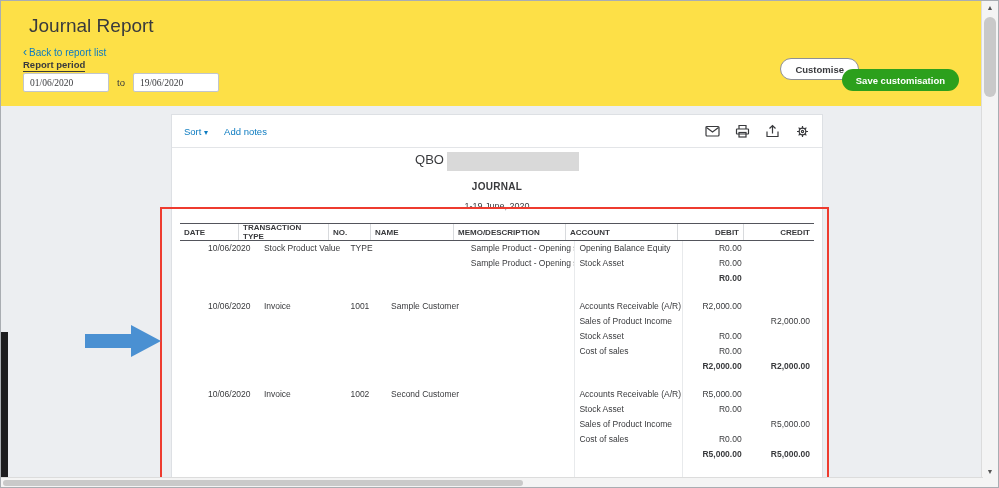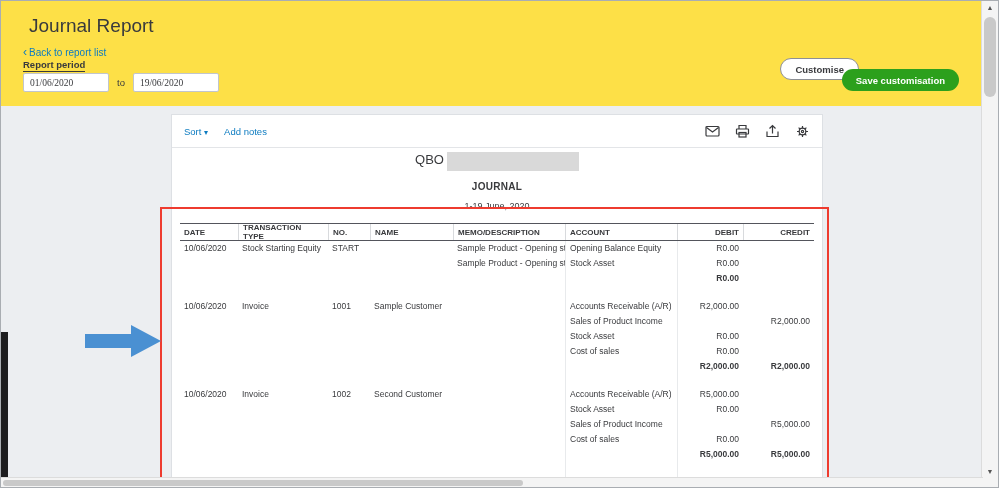--- a/index.html
+++ b/index.html
@@ -47,21 +47,21 @@
   .report-title { text-align:center; font-size:10px; font-weight:bold; margin-top:10px; letter-spacing:.3px; }
   .report-range { text-align:center; font-size:9px; margin-top:9px; }
 
   
   .table { margin:12px 8px 0 8px; font-size:8.5px; color:#393a3d; }
   .thead { display:flex; border-top:1px solid #53555c; border-bottom:1px solid #53555c;
            height:18px; font-weight:bold; font-size:8px; }
   .th { padding:0 4px; display:flex; align-items:center; border-left:1px solid #d8dadd; height:100%; }
   .th:first-child { border-left:none; }
   .th.c6, .th.c7 { justify-content:flex-end; }
-  .row { display:flex; height:15px; line-height:15px; }
+  .row { display:flex; height:15px; line-height:15px;margin-left:24px; }
   .row.spacer { height:13px; }
   .cell { padding:0 4px; white-space:nowrap; overflow:hidden; }
   .cell.c5, .cell.c6 { border-left:1px solid #e8eaec; }
   .c0{width:58px}.c1{width:90px}.c2{width:42px}.c3{width:83px}
   .c4{width:112px}.c5{width:112px}
   .c6{width:66px;text-align:right}.c7{width:71px;text-align:right}
   .bold { font-weight:bold; }
 
   
   .annotation-box { position:absolute; left:159px; top:206px; width:669px; height:282px;
@@ -154,22 +154,22 @@
             <div class="th c2">NO.</div>
             <div class="th c3">NAME</div>
             <div class="th c4">MEMO/DESCRIPTION</div>
             <div class="th c5">ACCOUNT</div>
             <div class="th c6">DEBIT</div>
             <div class="th c7">CREDIT</div>
           </div>
         <div>
             <div class="row">
               <div class="cell c0">10/06/2020</div>
-              <div class="cell c1">Stock Starting Equity</div>
-              <div class="cell c2">START</div>
+              <div class="cell c1">Stock Product Value</div>
+              <div class="cell c2">TYPE</div>
               <div class="cell c3"></div>
               <div class="cell c4">Sample Product - Opening st...</div>
               <div class="cell c5">Opening Balance Equity</div>
               <div class="cell c6">R0.00</div>
               <div class="cell c7"></div>
             </div>
             <div class="row">
               <div class="cell c0"></div>
               <div class="cell c1"></div>
               <div class="cell c2"></div>

